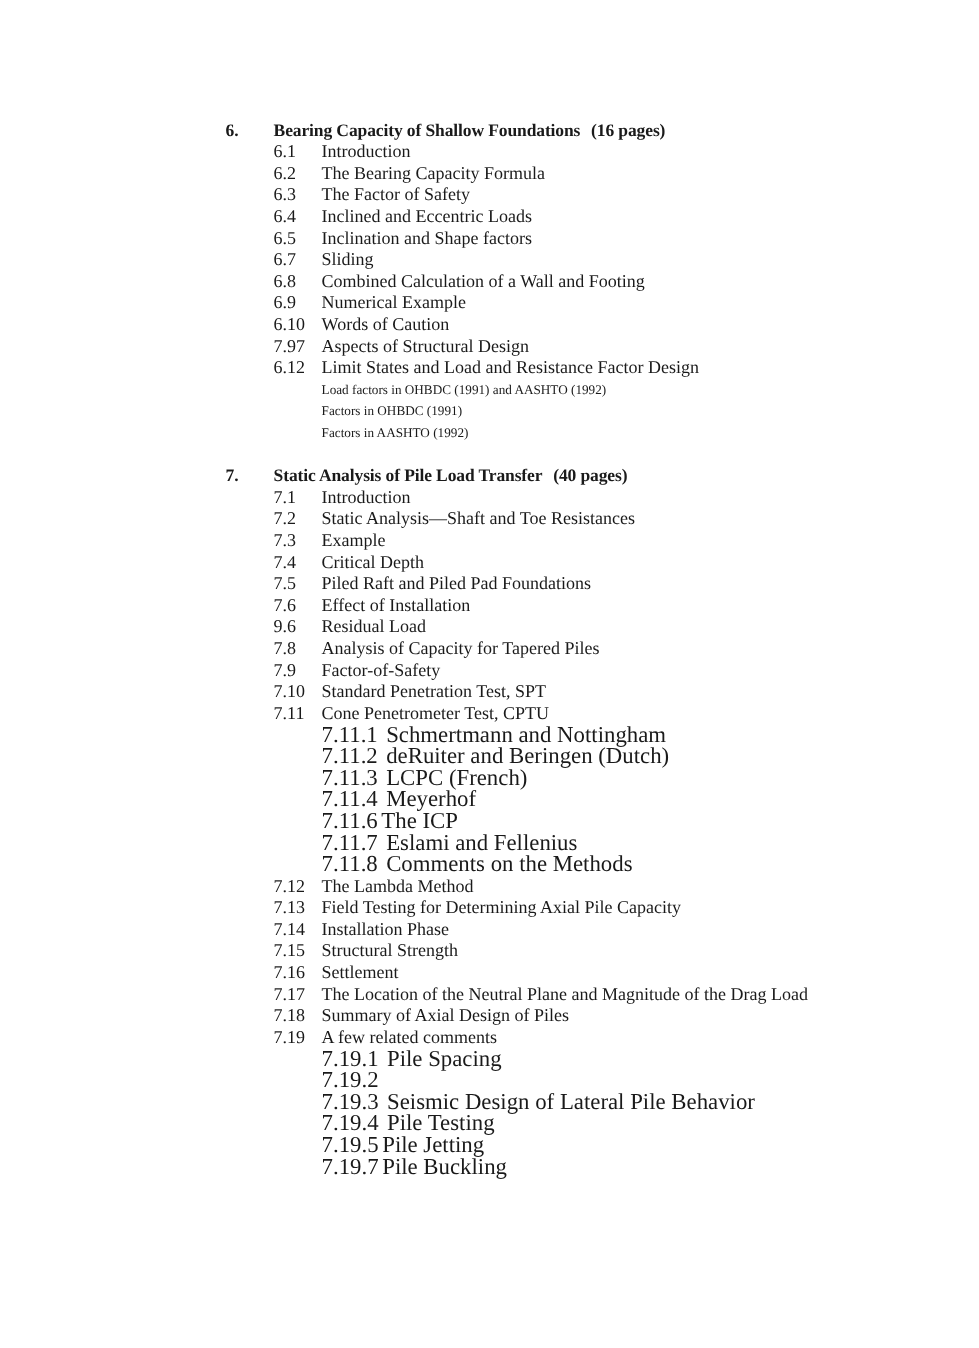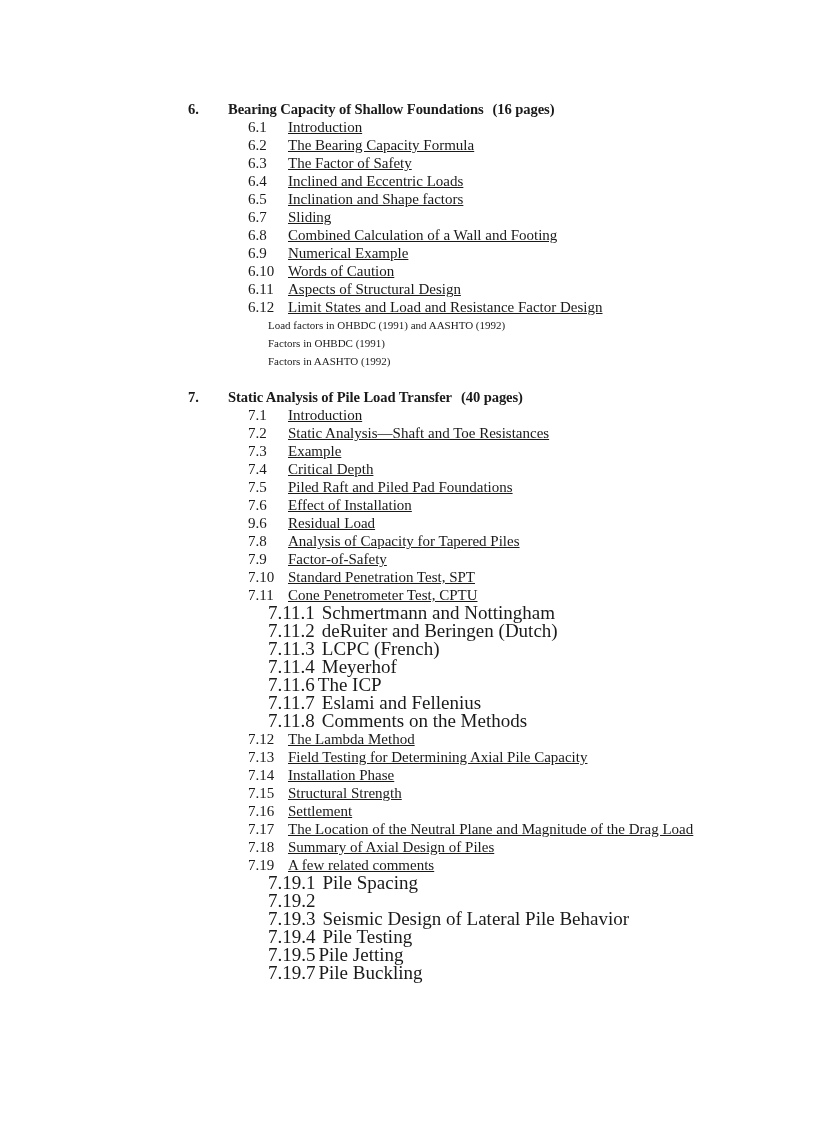--- a/index.html
+++ b/index.html
@@ -52,23 +52,23 @@
   .chapter-head .title { flex: 0 1 auto; }
   .chapter-head .pages { margin-left: 9px; }
 
   
   .lvl2 {
     font-size: 15px;
   }
   .lvl2 .num {
     width: 40px;
     flex: 0 0 40px;
-    margin-left: 60px;
-  }
-  .lvl2 .title { flex: 0 1 auto; text-decoration: underline; }
+    margin-left: 40px;
+  }
+  .lvl2 .title { flex: 0 1 auto; }
 
   
   .cont {
     font-size: 11px;
   }
   .cont .title {
     margin-left: 80px;
   }
 
   
@@ -124,21 +124,21 @@
         </div>
         <div class="row lvl2">
           <span class="num">6.9</span>
           <span class="title">Numerical Example</span>
         </div>
         <div class="row lvl2">
           <span class="num">6.10</span>
           <span class="title">Words of Caution</span>
         </div>
         <div class="row lvl2">
-          <span class="num">6.11</span>
+          <span class="num">7.97</span>
           <span class="title">Aspects of Structural Design</span>
         </div>
         <div class="row lvl2">
           <span class="num">6.12</span>
           <span class="title">Limit States and Load and Resistance Factor Design</span>
         </div>
         <div class="row cont">
           <span class="title">Load factors in OHBDC (1991) and AASHTO (1992)</span>
         </div>
         <div class="row cont">

